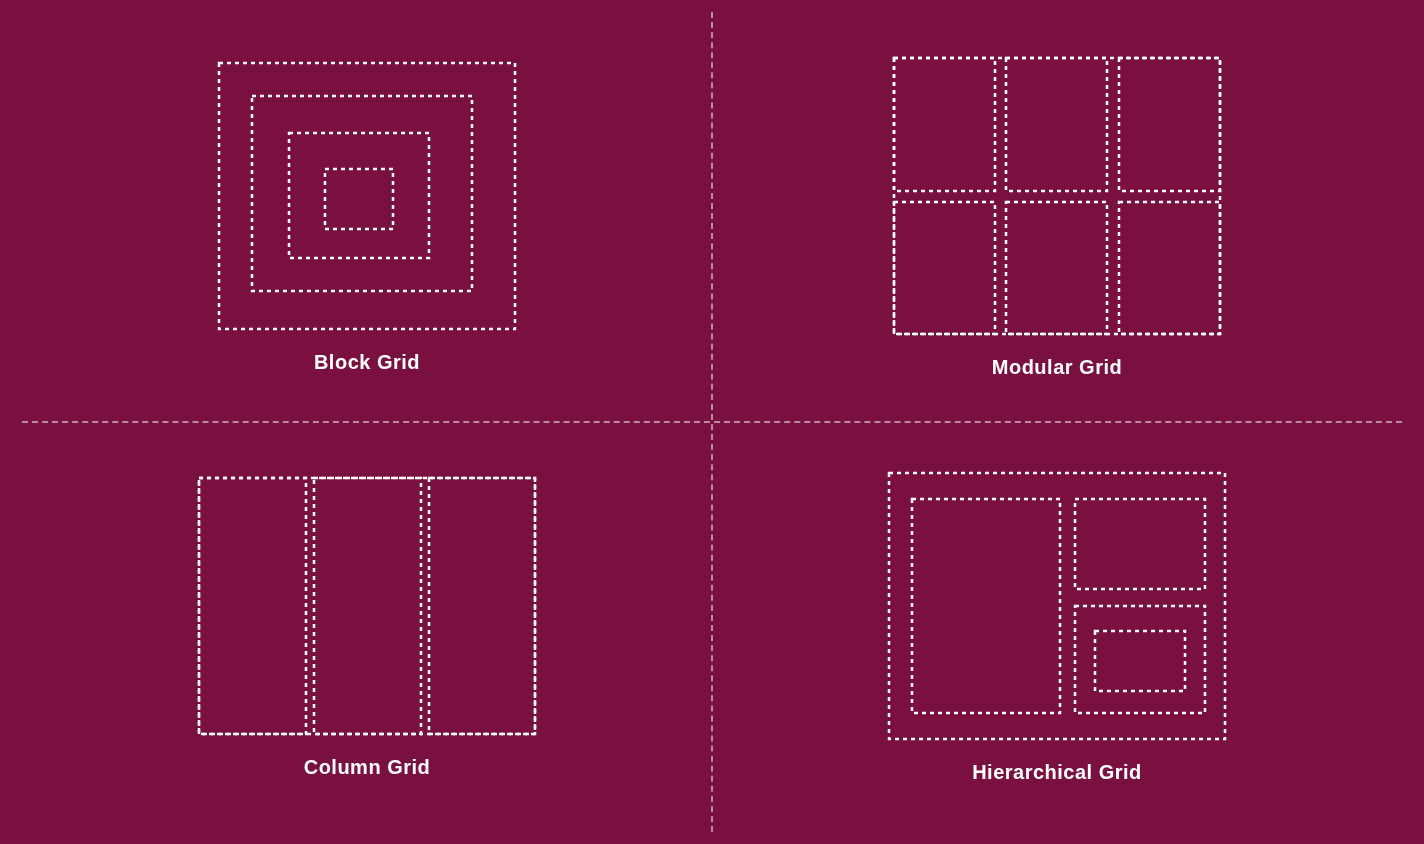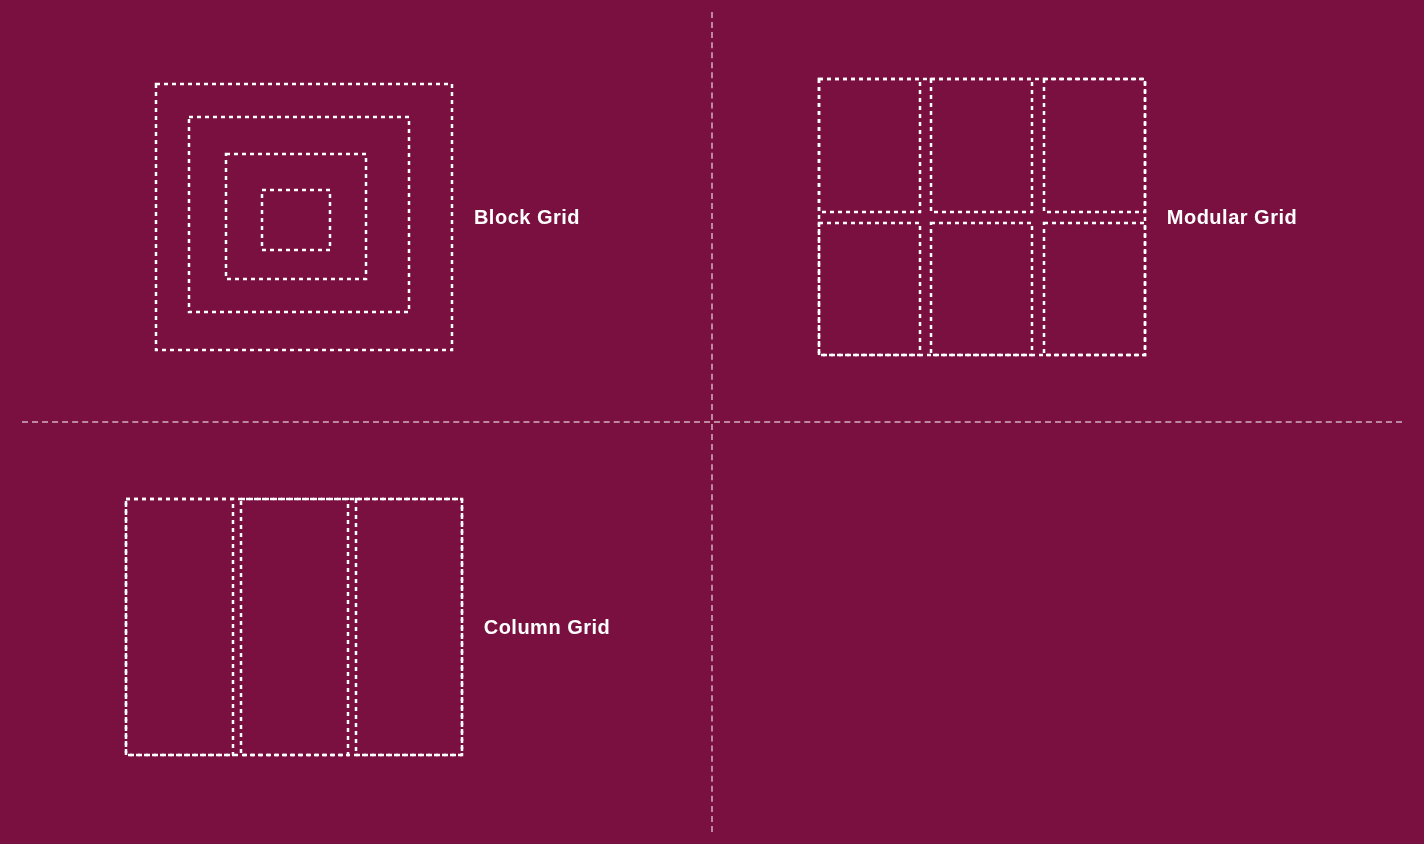--- a/index.html
+++ b/index.html
@@ -42,21 +42,21 @@
       top: 50%;
       left: 0;
       right: 0;
       height: 0;
       border-top: 2px dashed rgba(255,255,255,0.5);
       transform: translateY(-50%);
     }
 
     .quadrant {
       display: flex;
-      flex-direction: row;
+      flex-direction: column;
       align-items: center;
       justify-content: center;
       padding: 30px;
       gap: 20px;
     }
 
     .label {
       color: white;
       font-weight: bold;
       font-size: 20px;
@@ -150,14 +150,31 @@
         <rect x="2" y="2" width="107" height="256" fill="none" stroke="white" stroke-width="2.5" stroke-dasharray="4,4"></rect>
 
         <rect x="117" y="2" width="107" height="256" fill="none" stroke="white" stroke-width="2.5" stroke-dasharray="4,4"></rect>
 
         <rect x="232" y="2" width="106" height="256" fill="none" stroke="white" stroke-width="2.5" stroke-dasharray="4,4"></rect>
       </svg>
     </div>
     <span class="label">Column Grid</span>
   </div>
 
+  <div class="quadrant">
+    <div class="hierarchical-grid-diagram">
+      <svg viewBox="0 0 340 270" width="340" height="270" xmlns="http://www.w3.org/2000/svg">
+
+        <rect x="2" y="2" width="336" height="266" fill="none" stroke="white" stroke-width="2.5" stroke-dasharray="4,4"></rect>
+
+        <rect x="25" y="28" width="148" height="214" fill="none" stroke="white" stroke-width="2.5" stroke-dasharray="4,4"></rect>
+
+        <rect x="188" y="28" width="130" height="90" fill="none" stroke="white" stroke-width="2.5" stroke-dasharray="4,4"></rect>
+
+        <rect x="188" y="135" width="130" height="107" fill="none" stroke="white" stroke-width="2.5" stroke-dasharray="4,4"></rect>
+
+        <rect x="208" y="160" width="90" height="60" fill="none" stroke="white" stroke-width="2.5" stroke-dasharray="4,4"></rect>
+      </svg>
+    </div>
+    <span class="label">Hierarchical Grid</span>
+  </div>
 
 </div>
 
 </body></html>

